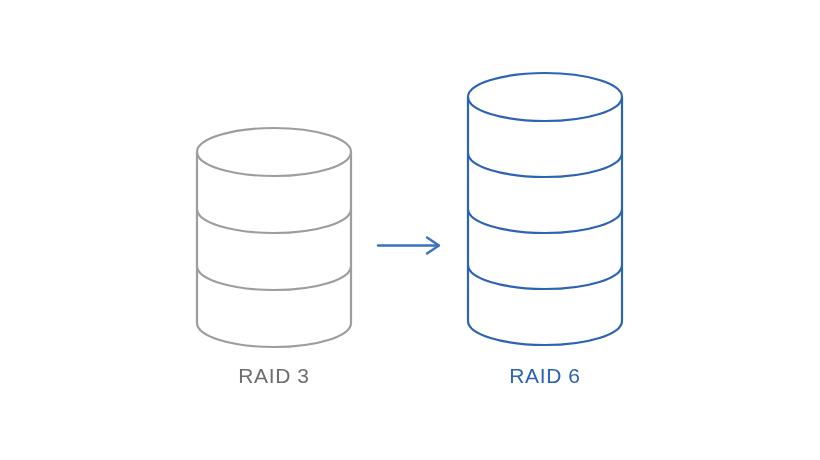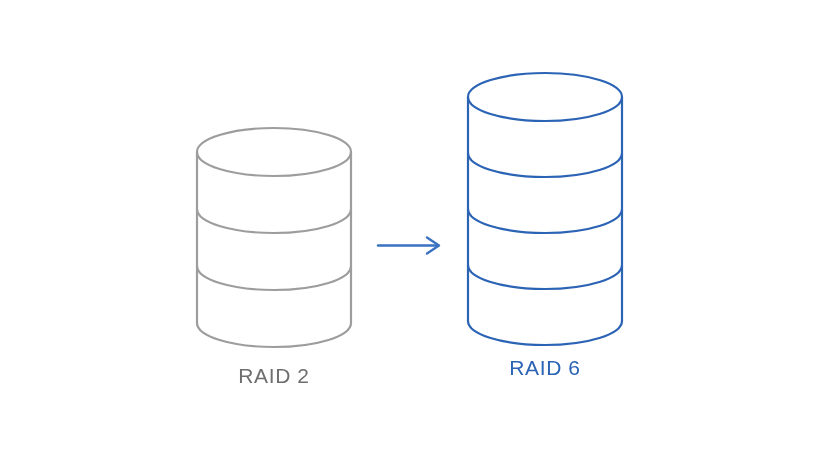--- a/index.html
+++ b/index.html
@@ -27,21 +27,21 @@
     user-select: none;
   }
   .label-raid5 {
     left: 194px;
     top: 365px;
     width: 160px;
     color: #6e6e6e;
   }
   .label-raid6 {
     left: 465px;
-    top: 357px;
+    top: 365px;
     width: 160px;
     color: #2b63b5;
   }
 </style>
 </head>
 <body>
 
 <div class="canvas">
 
   <div class="abs" style="left:194px; top:124px;">
@@ -73,17 +73,17 @@
         <line x1="3" y1="28" x2="3" y2="252"></line>
         <line x1="157" y1="28" x2="157" y2="252"></line>
         <path d="M 3 84 A 77 24 0 0 0 157 84"></path>
         <path d="M 3 140 A 77 24 0 0 0 157 140"></path>
         <path d="M 3 196 A 77 24 0 0 0 157 196"></path>
         <path d="M 3 252 A 77 24 0 0 0 157 252"></path>
       </g>
     </svg>
   </div>
 
-  <div class="figure-label label-raid5">RAID 2</div>
+  <div class="figure-label label-raid5">RAID 3</div>
 
   <div class="figure-label label-raid6">RAID 6</div>
 
 </div>
 
 </body></html>

